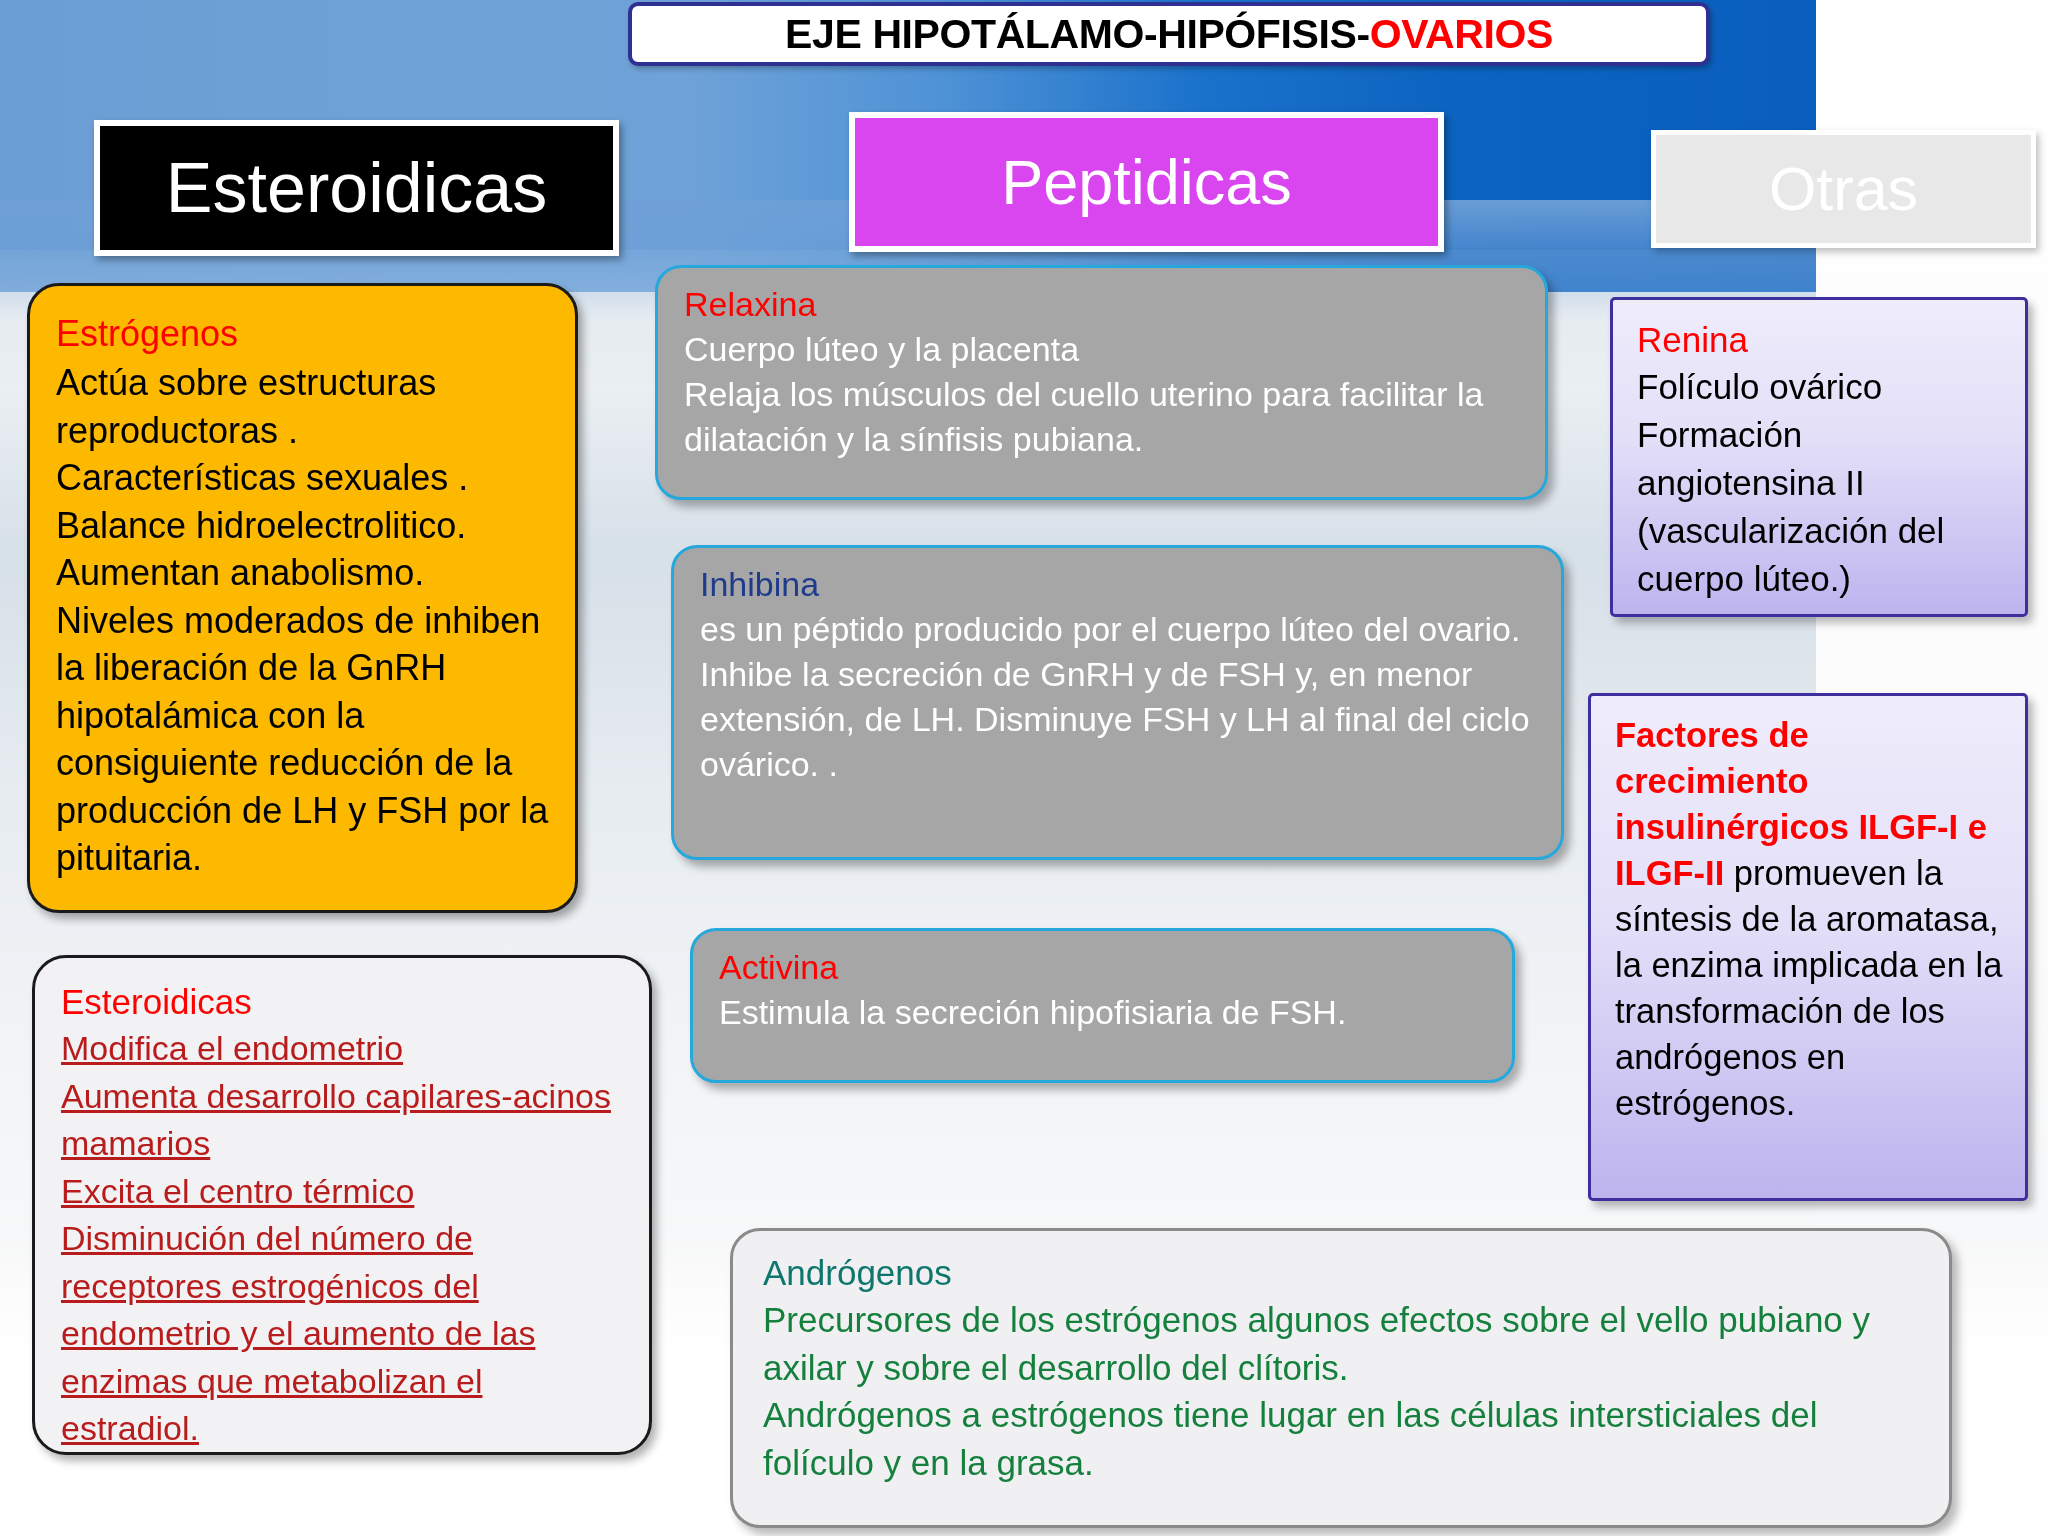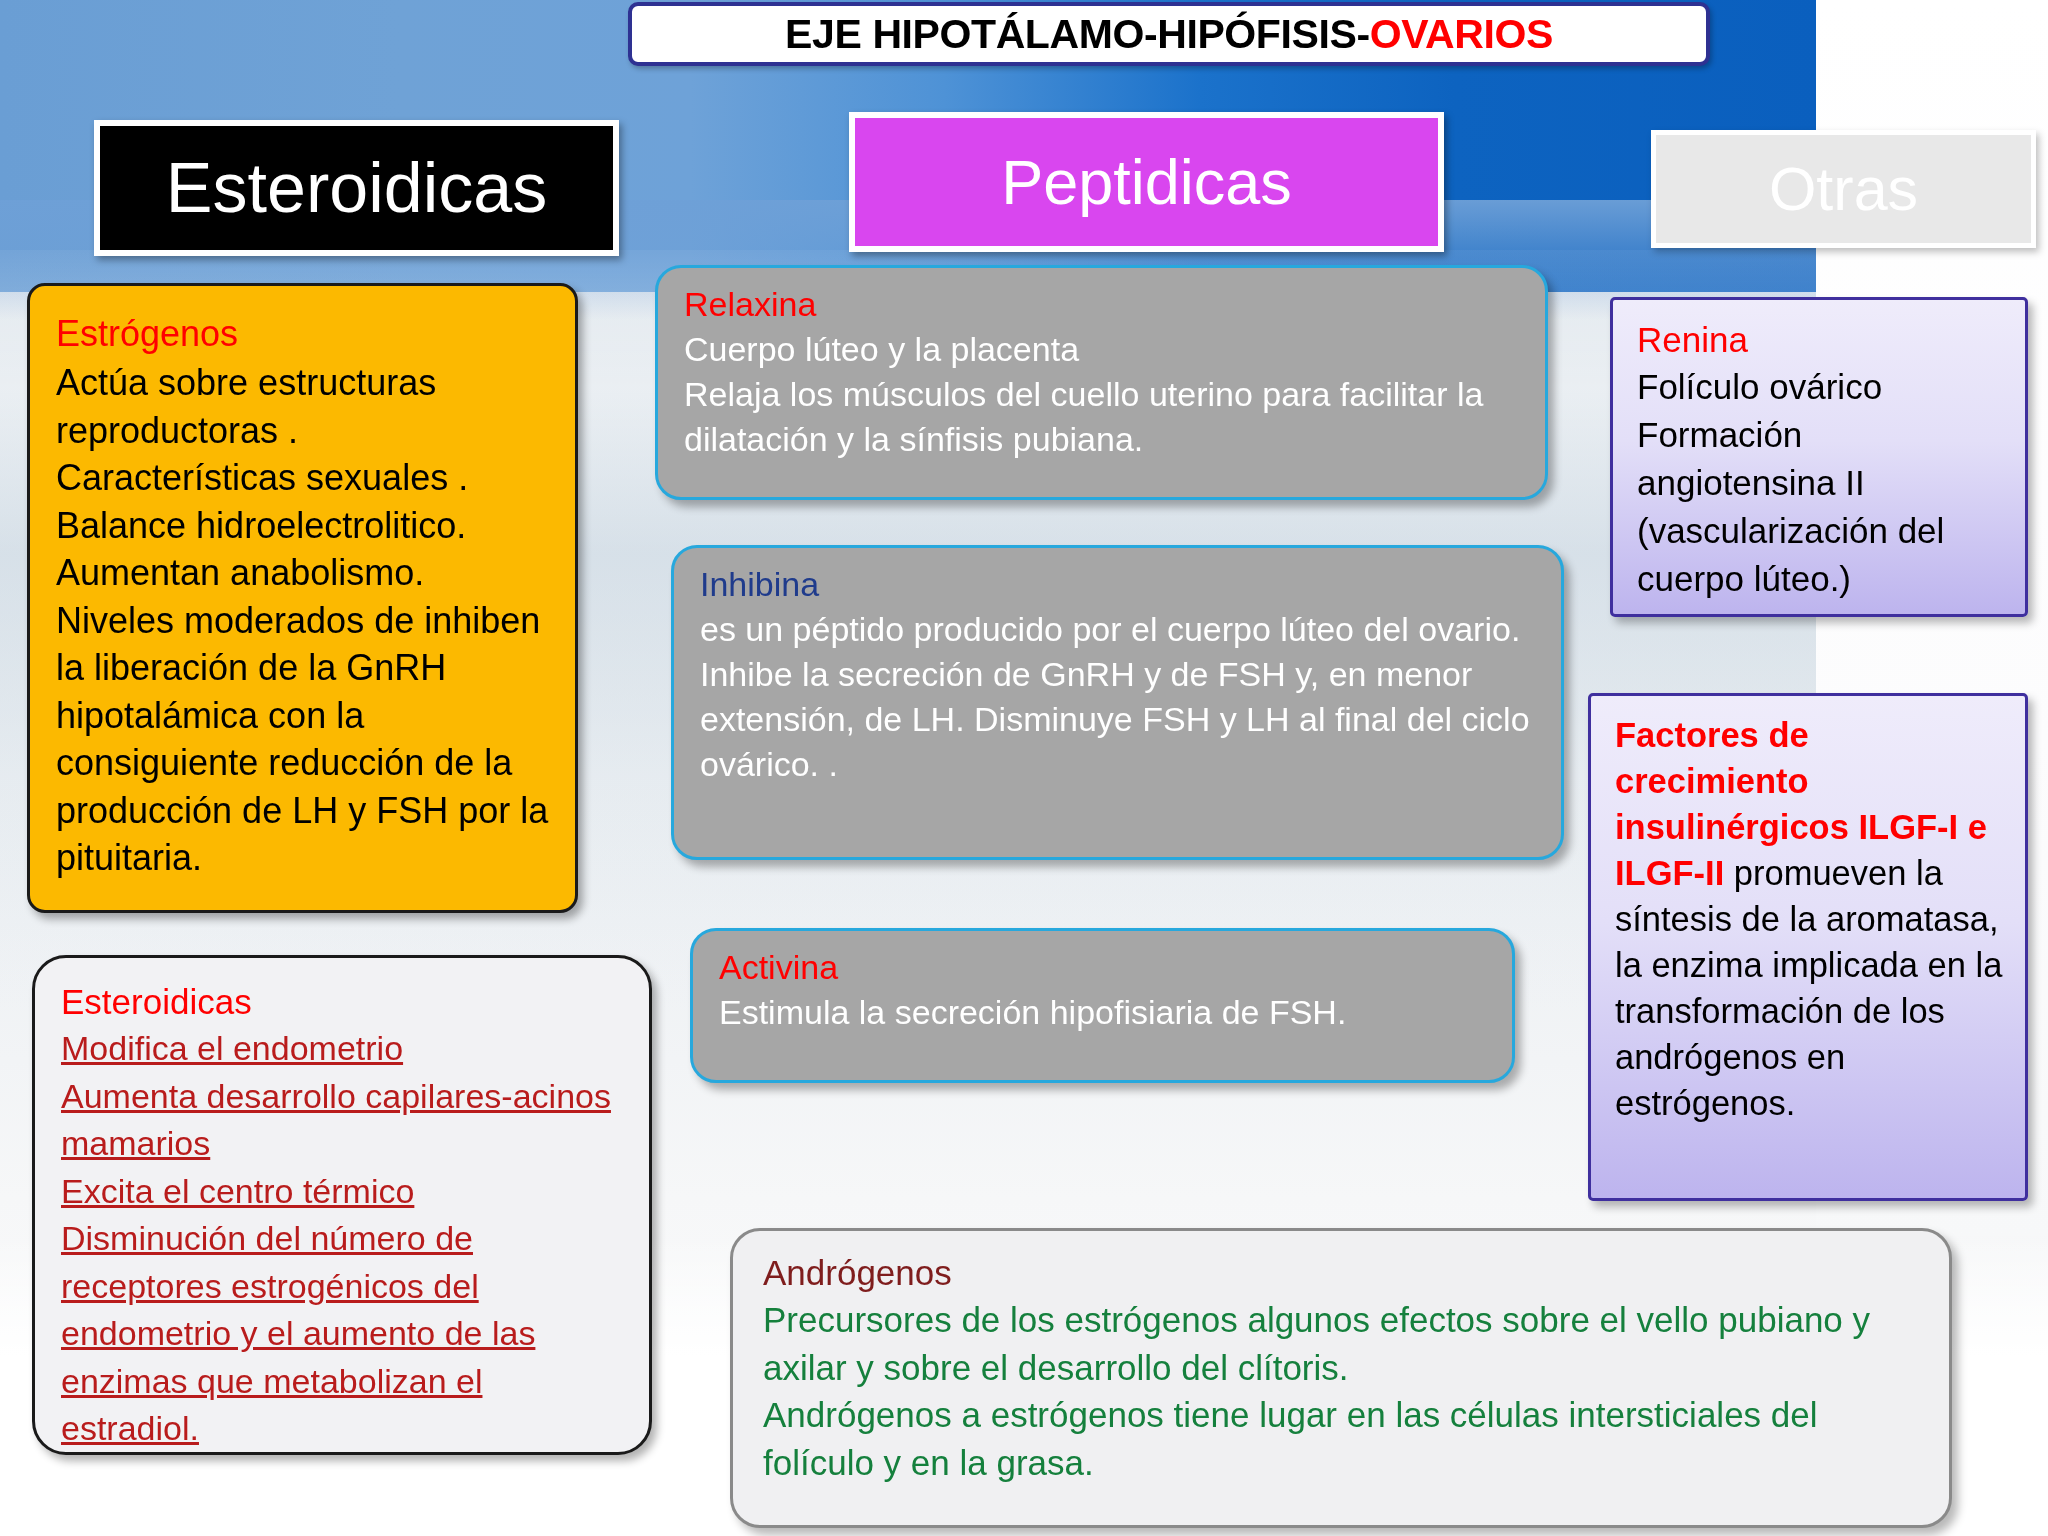--- a/index.html
+++ b/index.html
@@ -144,21 +144,21 @@
     font-weight: normal;
   }
   .card .body { display: block; }
 
   
   .card-estrogenos {
     left: 27px; top: 283px;
     width: 551px; height: 630px;
     background: #fcb900;
     border: 3px solid #1a1a1a;
-    border-radius: 18px;
+    border-radius: 32px;
     padding: 24px 26px 10px 26px;
     box-shadow: 5px 6px 8px rgba(0,0,0,0.33);
   }
   .card-estrogenos .ttl {
     color: #ff0000;
     font-size: 36px;
     line-height: 48px;
     margin-bottom: 1px;
   }
   .card-estrogenos .body {
@@ -211,21 +211,21 @@
 
   .card-androgenos {
     left: 730px; top: 1228px;
     width: 1222px; height: 300px;
     background: #f0f0f2;
     border: 3px solid #8a8a8a;
     border-radius: 30px;
     padding: 18px 28px 8px 30px;
     box-shadow: 6px 7px 10px rgba(0,0,0,0.28);
   }
-  .card-androgenos .ttl { color: #7f1d1d; font-size: 35px; line-height: 47px; }
+  .card-androgenos .ttl { color: #0f766e; font-size: 35px; line-height: 47px; }
   .card-androgenos .body { color: #15803d; font-size: 35px; line-height: 47.5px; }
 
   
   .card-purple {
     background: linear-gradient(to bottom, #efecfb 0%, #e3dff8 45%, #bdb4ee 100%);
     border: 3px solid #3f2f9e;
     border-radius: 5px;
     box-shadow: 5px 6px 9px rgba(0,0,0,0.28);
     padding: 16px 22px 8px 24px;
   }

